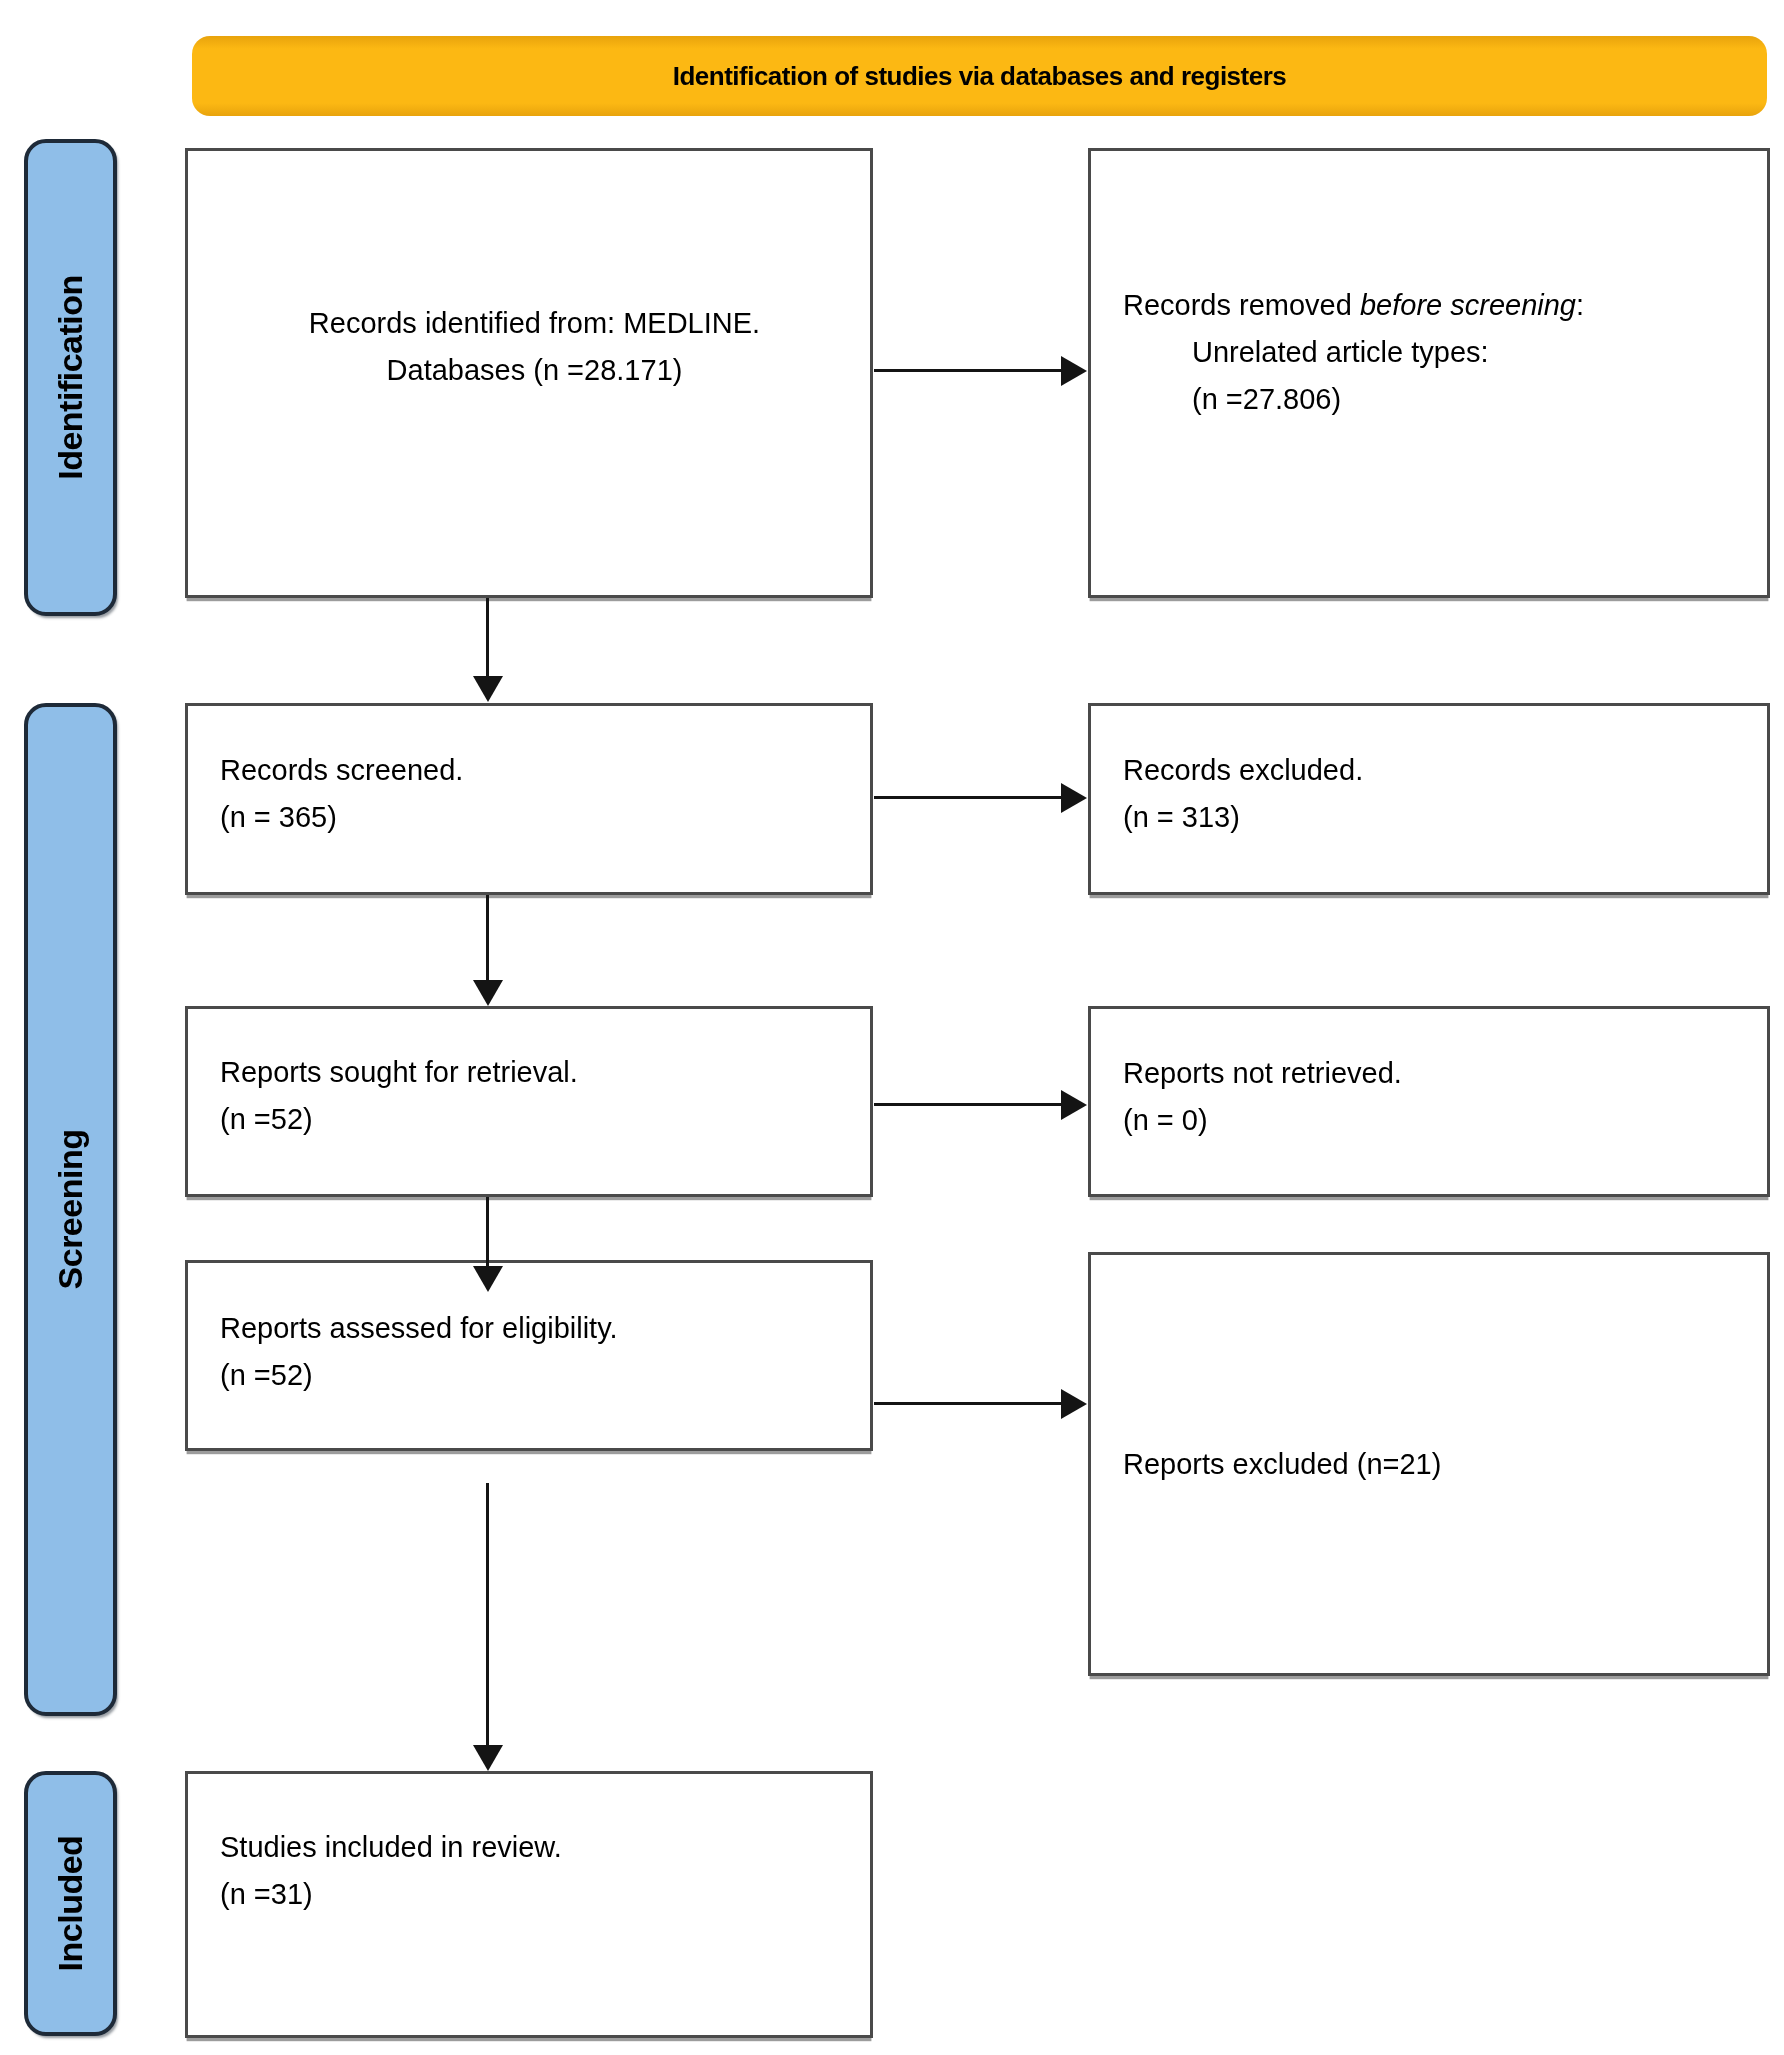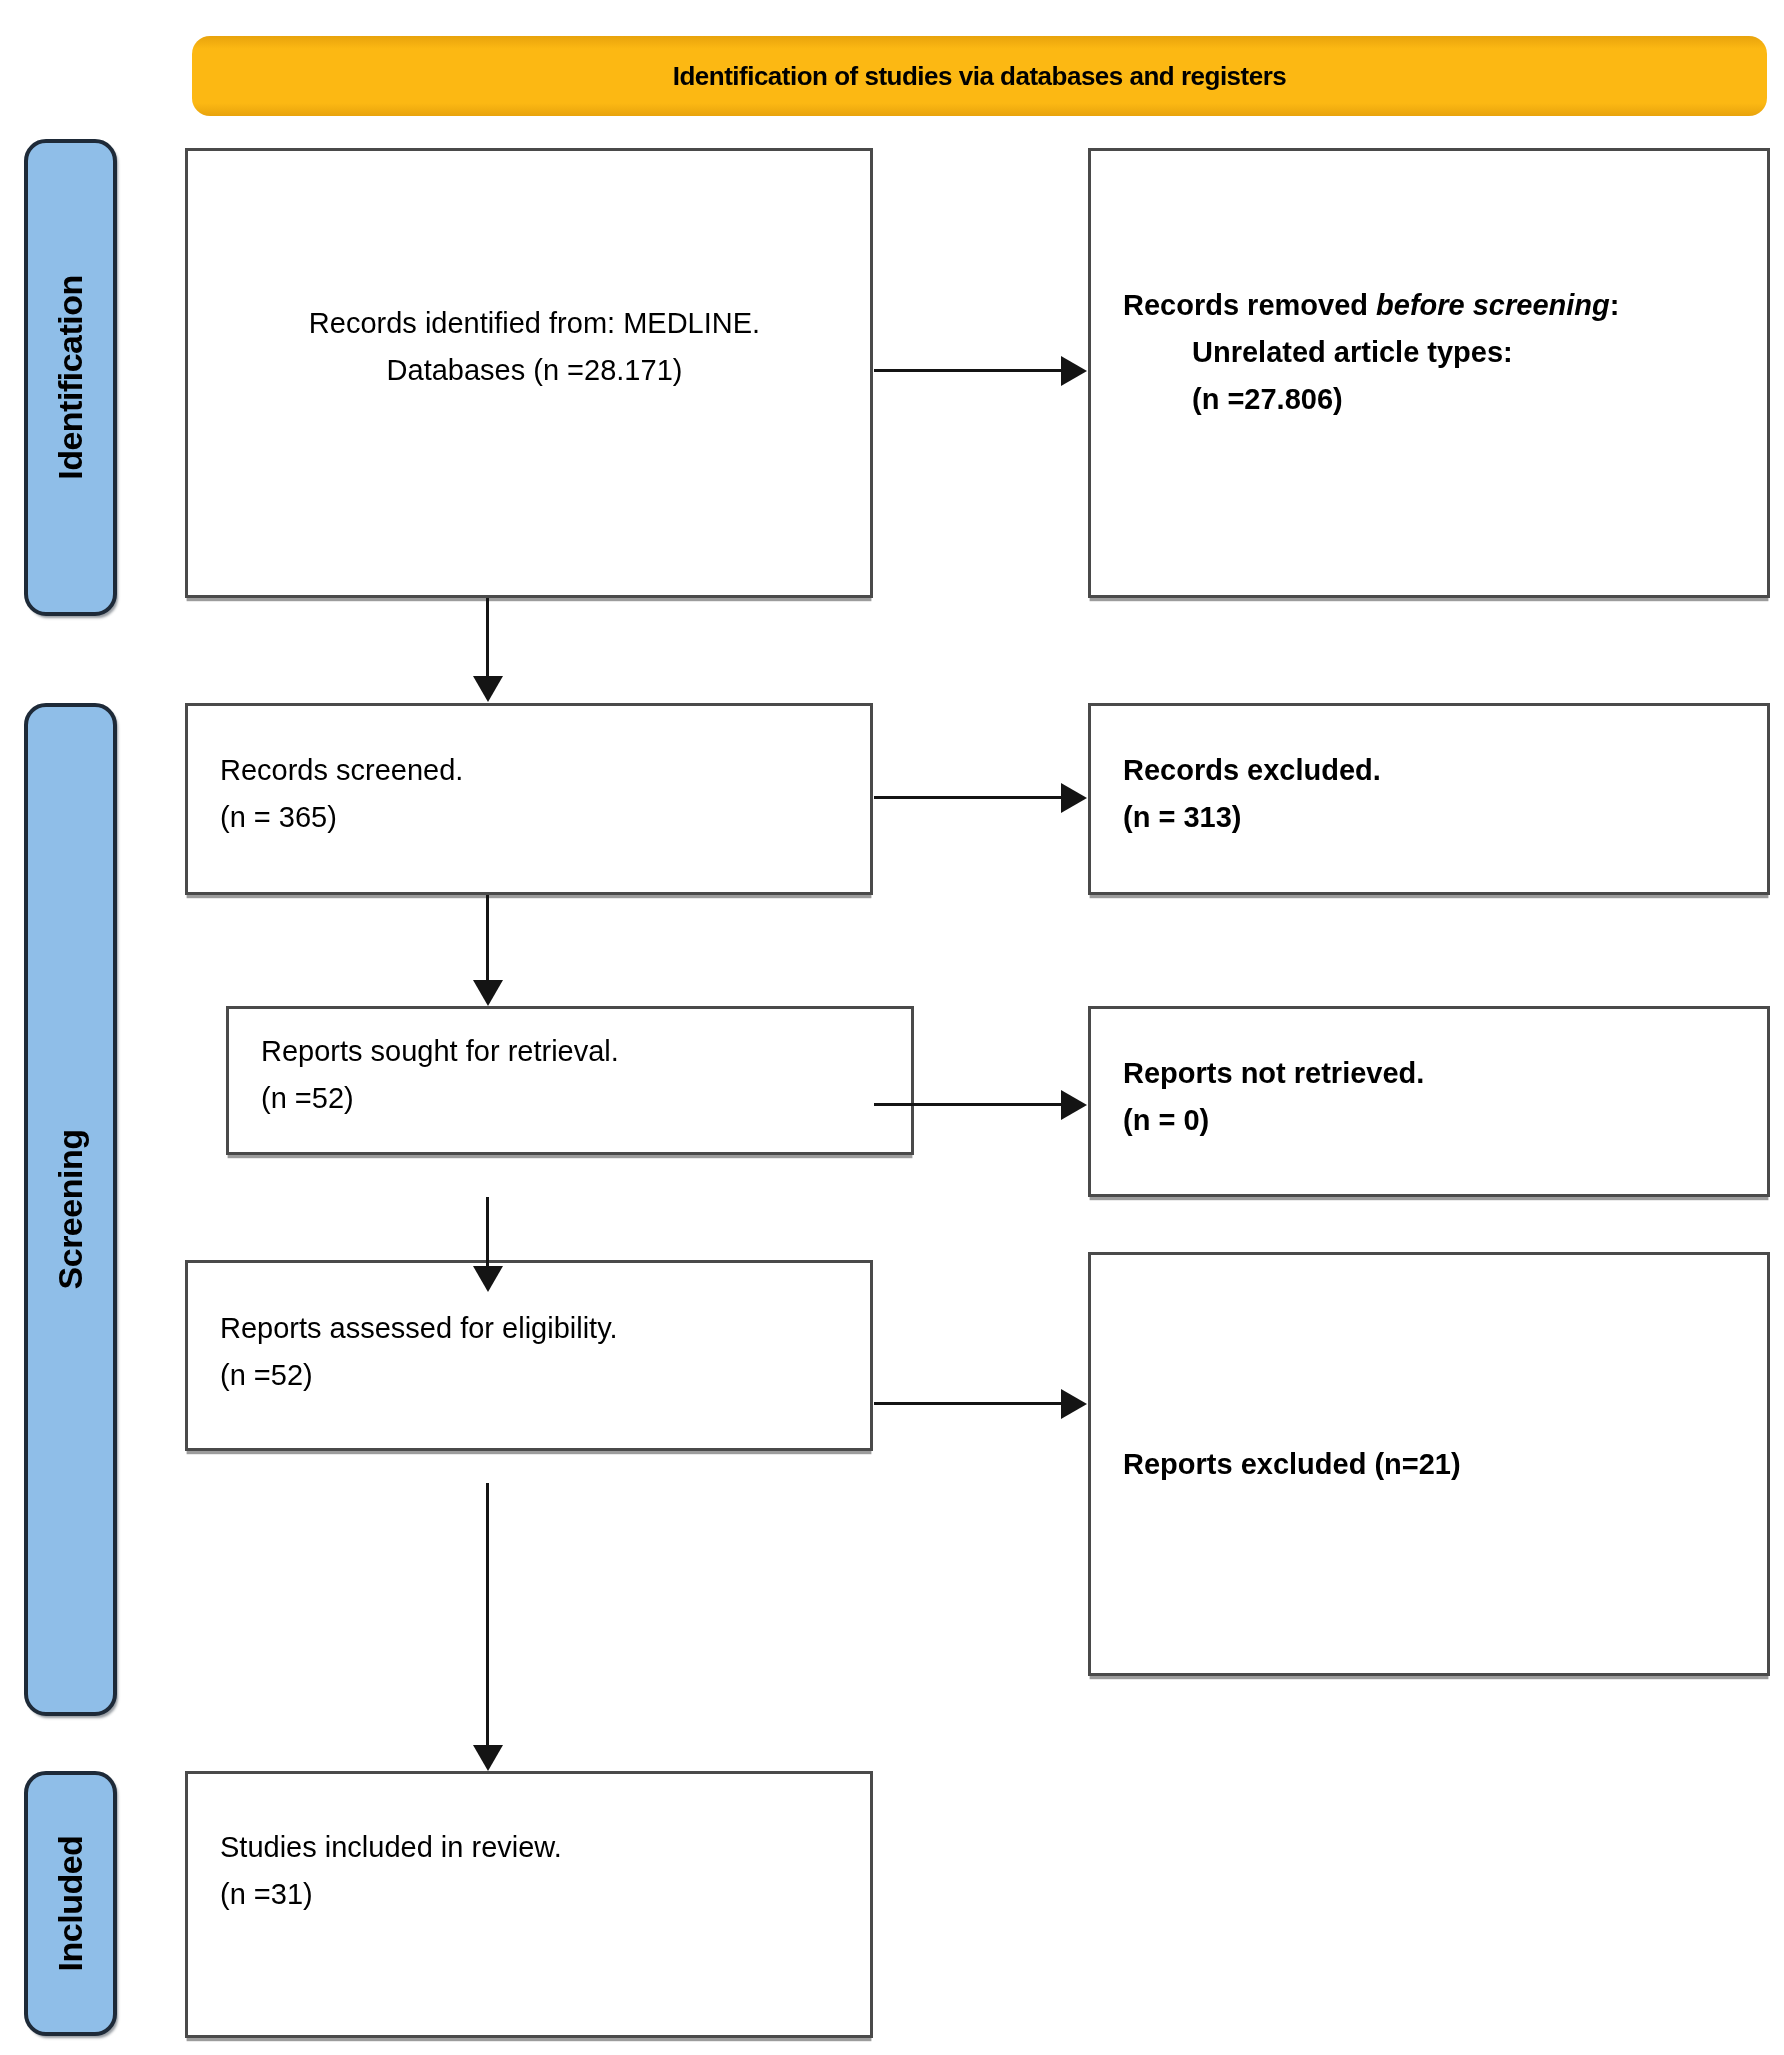--- a/index.html
+++ b/index.html
@@ -36,27 +36,27 @@
   
   .pbox{
     position:absolute;background:#fff;box-sizing:border-box;
     border:3.2px solid var(--box_border,#4a4a4a);
     box-shadow:0 4.8px 0 -1.6px #9c9c9c;
     display:flex;flex-direction:column;justify-content:center;
     font-size:29px;line-height:47px;
     padding:0 21px 0 32px;
   }
   .col-left{left:185px;width:688px;}
-  .col-right{left:1088px;width:682px;font-weight:bold;}
+  .col-right{left:1088px;width:682px;}
 
   #box-records-identified{top:148px;height:450px;text-align:center;padding-bottom:53px;}
   #box-records-removed{top:148px;height:450px;padding-bottom:42px;}
   #box-records-screened{top:703px;height:192px;padding-bottom:10.6px;}
   #box-records-excluded{top:703px;height:192px;padding-bottom:10.6px;}
-  #box-reports-sought{top:1006px;height:149px;padding-bottom:10.6px;margin-left:41px;}
+  #box-reports-sought{top:1006px;height:191px;padding-bottom:10.6px;}
   #box-reports-not-retrieved{top:1006px;height:191px;padding-bottom:9px;}
   #box-reports-assessed{top:1260px;height:191px;padding-bottom:8px;}
   #box-reports-excluded{top:1252px;height:424px;}
   #box-studies-included{top:1771px;height:267px;padding-bottom:68px;}
 
   .indent{margin-left:69px;}
   .italic{font-style:italic;}
 
   
   .arrow-right{position:absolute;display:flex;align-items:center;height:31px;}

